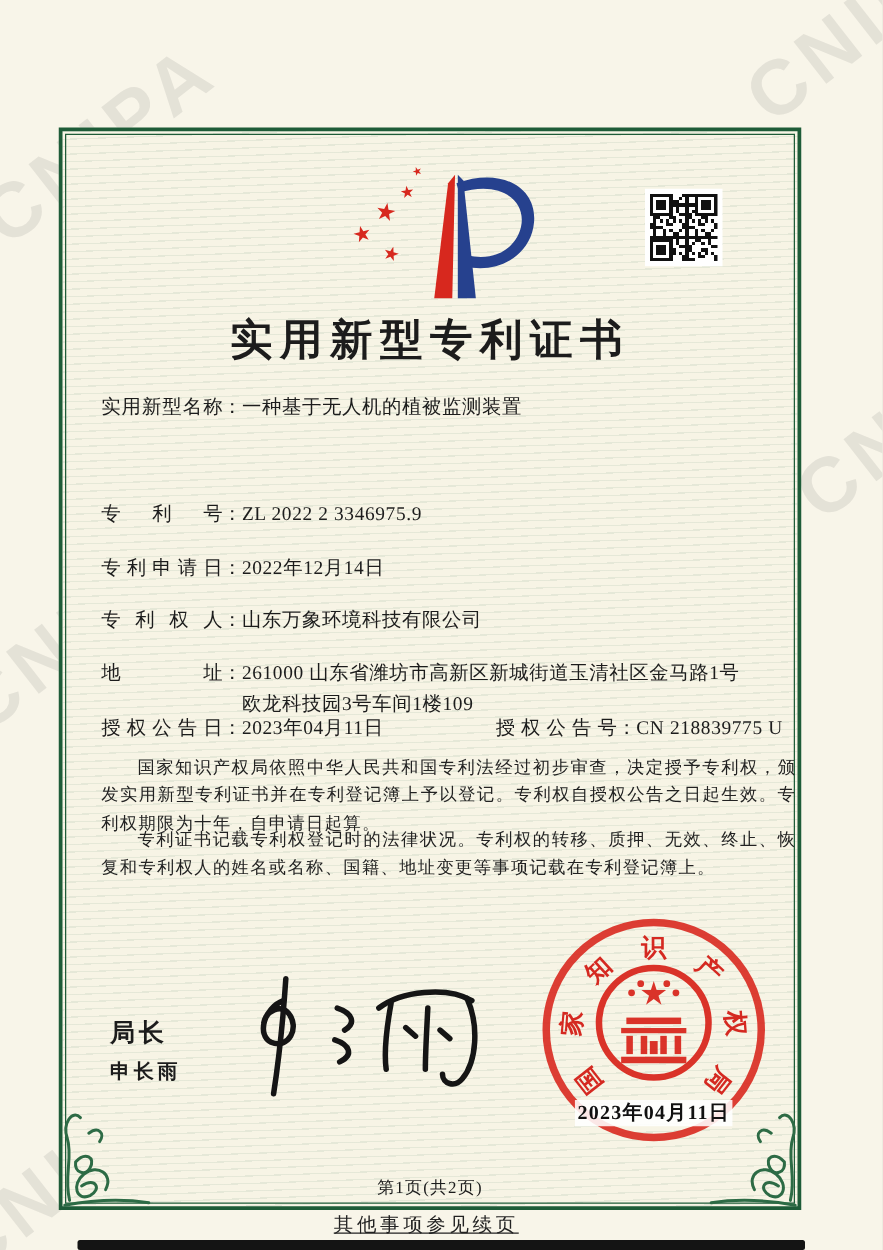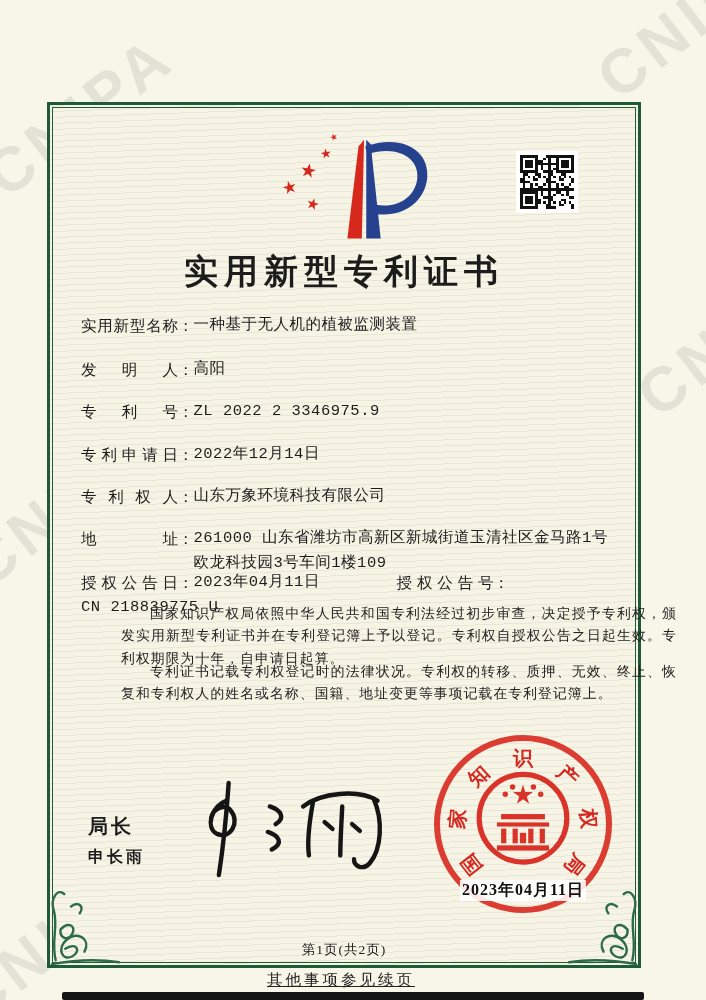--- a/index.html
+++ b/index.html
@@ -16,24 +16,24 @@
   .logo{position:absolute;left:232px;top:26px;width:154px;height:124px;}
   .logo .star{position:absolute;color:#d7281e;line-height:1;}
   .logo-svg{position:absolute;left:52px;top:0;}
   .qr{position:absolute;left:466px;top:46px;width:62px;height:62px;background:#fff;
       display:flex;align-items:center;justify-content:center;}
   .title{position:absolute;left:0;right:0;top:144px;margin:0;text-align:center;
       font-size:34px;font-weight:700;letter-spacing:6px;font-family:Liberation Serif, serif;}
   .row{position:absolute;left:31px;font-size:15.5px;line-height:25px;}
   .flabel{display:inline-block;width:97px;text-align:justify;text-align-last:justify;vertical-align:top;}
   .colon{display:inline-block;vertical-align:top;}
-  .fvalue{display:inline-block;vertical-align:top;white-space:pre-line;max-width:452px;letter-spacing:.5px;font-family:Liberation Mono, monospace;}
+  .fvalue{display:inline-block;vertical-align:top;white-space:pre-line;max-width:452px;letter-spacing:.5px;}
   .fvalue.w158{width:158px;}
   .para{position:absolute;left:31px;width:556px;font-size:13.8px;line-height:1.62;
-      text-align:justify;text-indent:2.1em;letter-spacing:1.1px;color:#222;margin-left:40px;}
+      text-align:justify;text-indent:2.1em;letter-spacing:1.1px;color:#222;}
   .sig-title{position:absolute;left:38px;top:708px;font-size:20px;letter-spacing:3px;font-weight:700;}
   .sig-name{position:absolute;left:38px;top:742px;font-size:16px;letter-spacing:3px;font-weight:600;}
   .sig-svg{position:absolute;left:116px;top:668px;}
   .seal{position:absolute;left:384px;top:630px;width:178px;height:178px;}
   .seal-ring{position:absolute;inset:0;border-radius:50%;border:6px solid rgba(216,35,26,.88);box-sizing:border-box;}
   .seal-ring span{position:absolute;left:50%;top:50%;width:22px;height:22px;margin:-11px 0 0 -11px;
       text-align:center;font-size:20px;font-weight:700;color:rgba(211,30,22,.95);}
   .seal-emblem{position:absolute;left:50%;top:50%;transform:translate(-50%,-56%);}
   .seal-date{position:absolute;left:50%;bottom:12px;transform:translateX(-50%);
       background:rgba(255,255,255,.88);font-size:16px;font-weight:700;letter-spacing:1px;
@@ -224,23 +224,20 @@
           <rect x="1" y="15" width="5" height="5" fill="#fff"></rect>
           <rect x="2" y="16" width="3" height="3" fill="#111"></rect>
         </svg>
     </div>
 
     <h1 class="title">实用新型专利证书</h1>
 
     <div class="row" style="top:208px">
       <span class="flabel">实用新型名称</span><span class="colon">：</span><span class="fvalue">一种基于无人机的植被监测装置</span>
     </div>
-    <div class="row" style="top:252px">
-      <span class="flabel">发明人</span><span class="colon">：</span><span class="fvalue">高阳</span>
-    </div>
     <div class="row" style="top:294px">
       <span class="flabel">专利号</span><span class="colon">：</span><span class="fvalue">ZL 2022 2 3346975.9</span>
     </div>
     <div class="row" style="top:337px">
       <span class="flabel">专利申请日</span><span class="colon">：</span><span class="fvalue">2022年12月14日</span>
     </div>
     <div class="row" style="top:379px">
       <span class="flabel">专利权人</span><span class="colon">：</span><span class="fvalue">山东万象环境科技有限公司</span>
     </div>
     <div class="row" style="top:421px">

